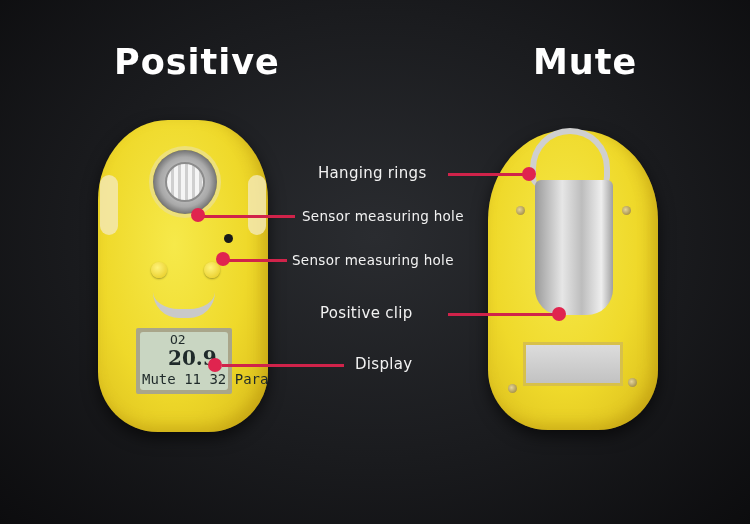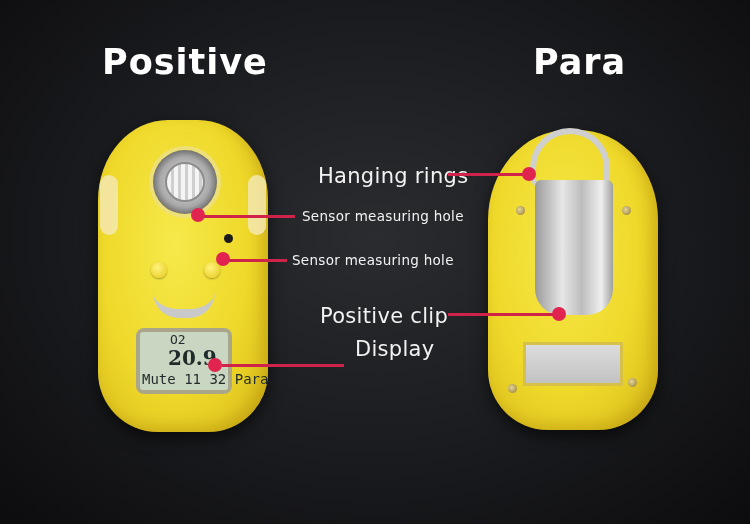--- a/index.html
+++ b/index.html
@@ -7,21 +7,21 @@
     width: 750px; height: 524px; overflow: hidden;
     background: radial-gradient(ellipse at 50% 45%, #2a2c30 0%, #1a1b1e 55%, #0c0c0e 100%);
     position: relative;
     font-family: "DejaVu Sans", sans-serif;
   }
   .title {
     position: absolute; top: 42px; color: #fff; font-weight: bold;
     font-size: 35px; letter-spacing: 1px;
   }
   .label {
-    position: absolute; color: #f2f2f2; font-size: 21px; white-space: nowrap;
+    position: absolute; color: #f2f2f2; font-size: 15px; white-space: nowrap;
     letter-spacing: 0.3px;
   }
   .line { position: absolute; height: 3px; background: #d0234a; }
   .dot { position: absolute; width: 14px; height: 14px; border-radius: 50%; background: #e0244f; }
 
   
   .device-front {
     position: absolute; left: 98px; top: 120px; width: 170px; height: 312px;
     background: radial-gradient(ellipse at 45% 40%, #f6e94a 0%, #efd92a 55%, #d6b81a 100%);
     border-radius: 70px 70px 60px 60px / 80px 80px 60px 60px;
@@ -44,21 +44,21 @@
   .button-dot {
     position: absolute; width: 16px; height: 16px; border-radius: 50%;
     background: radial-gradient(circle at 40% 35%, #fff37a, #e6c81c); box-shadow: 0 1px 2px rgba(0,0,0,0.35);
   }
   .smile {
     position: absolute; left: 55px; top: 172px; width: 62px; height: 26px;
     border-bottom: 9px solid #c9c9c9; border-radius: 0 0 40px 40px; box-sizing: border-box;
   }
   .lcd-frame {
     position: absolute; left: 38px; top: 208px; width: 96px; height: 66px;
-    background: #a9a68a; border-radius: 8px; padding: 4px; box-sizing: border-box;
+    background: #a9a68a; border-radius: 2px; padding: 4px; box-sizing: border-box;
   }
   .lcd {
     width: 100%; height: 100%; background: #c9d6c2; border-radius: 3px; position: relative;
     font-family: "DejaVu Sans Mono", monospace; color: #1f2a2a;
   }
   .lcd-gas { position: absolute; left: 30px; top: 0; font-size: 13px; }
   .lcd-val { position: absolute; left: 28px; top: 14px; font-size: 20px; font-weight: bold; font-family: "DejaVu Serif", serif; }
   .lcd-status { position: absolute; left: 2px; bottom: 3px; font-size: 14px; white-space: nowrap; }
 
   
@@ -82,22 +82,22 @@
     background: linear-gradient(180deg, #dcdcdc, #c2c2c2); border: 3px solid #d7c04a; box-sizing: border-box;
   }
   .screw {
     position: absolute; width: 9px; height: 9px; border-radius: 50%;
     background: radial-gradient(circle at 40% 40%, #e6d59a, #8f7a30);
   }
 </style>
 </head>
 <body>
 
-<div class="title" style="left:102px;">Positive</div>
-<div class="title" style="left:533px;">Para</div>
+<div class="title" style="left:114px;">Positive</div>
+<div class="title" style="left:533px;">Mute</div>
 
 <div class="device-front">
   <div class="bumper-l" style="left:2px; top:55px;"></div>
   <div class="bumper-r" style="right:2px; top:55px;"></div>
   <div class="sensor-ring">
     <div class="sensor-inner"></div>
   </div>
   <div class="small-hole" style="left:126px; top:114px;"></div>
   <div class="button-dot" style="left:53px; top:142px;"></div>
   <div class="button-dot" style="left:106px; top:142px;"></div>
@@ -130,15 +130,15 @@
 <div class="dot" style="left:191px; top:208px;"></div>
 
 <div class="label" style="left:292px; top:252px; font-size:13.5px;">Sensor measuring hole</div>
 <div class="line" style="left:225px; top:259px; width:62px;"></div>
 <div class="dot" style="left:216px; top:252px;"></div>
 
 <div class="label" style="left:320px; top:304px;">Positive clip</div>
 <div class="line" style="left:448px; top:313px; width:110px;"></div>
 <div class="dot" style="left:552px; top:307px;"></div>
 
-<div class="label" style="left:355px; top:337px;">Display</div>
+<div class="label" style="left:355px; top:355px;">Display</div>
 <div class="line" style="left:222px; top:364px; width:122px;"></div>
 <div class="dot" style="left:208px; top:358px;"></div>
 
 </body></html>

